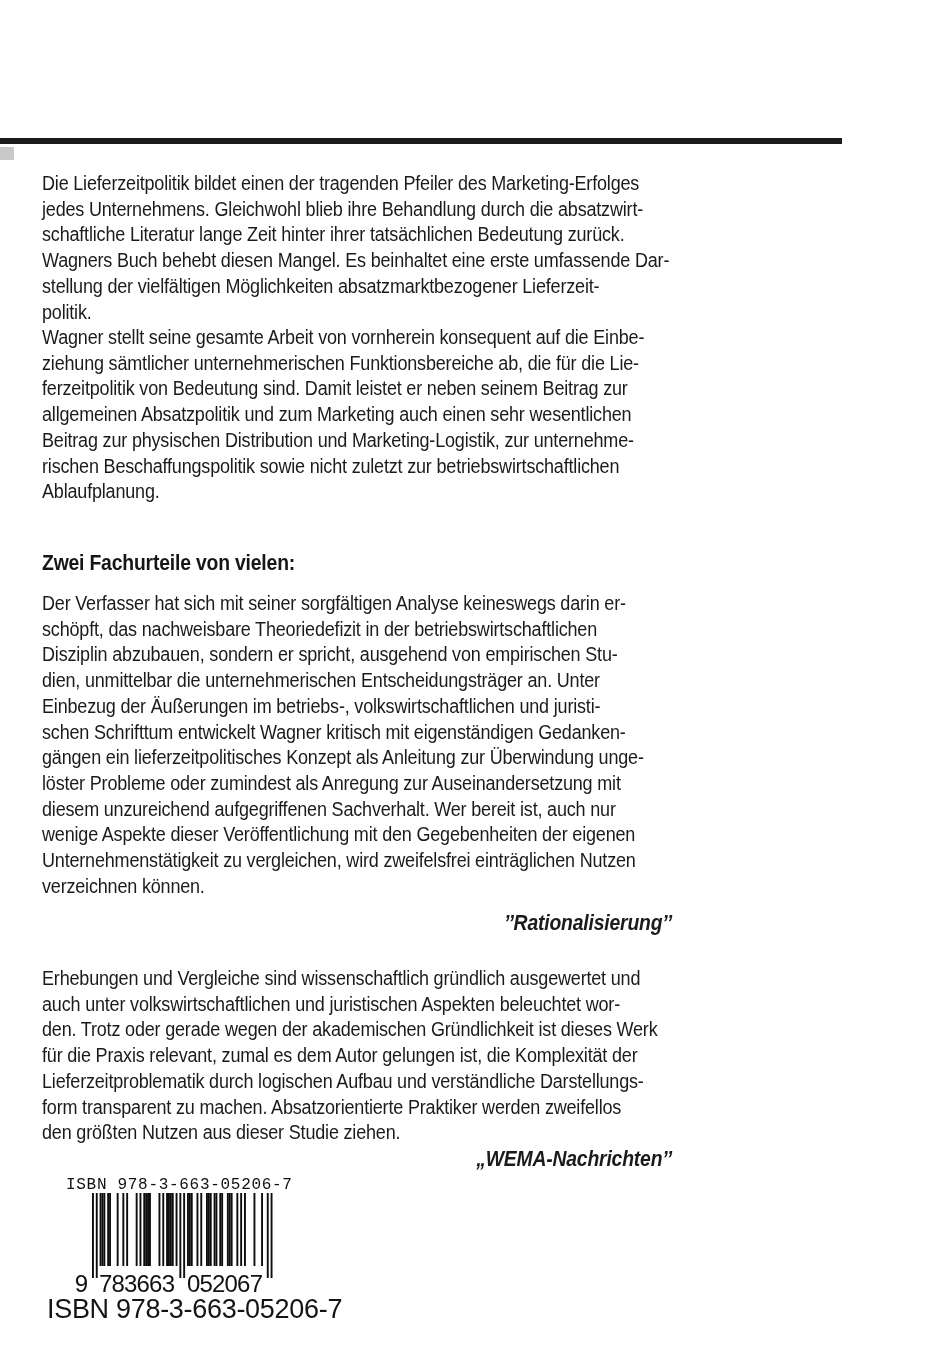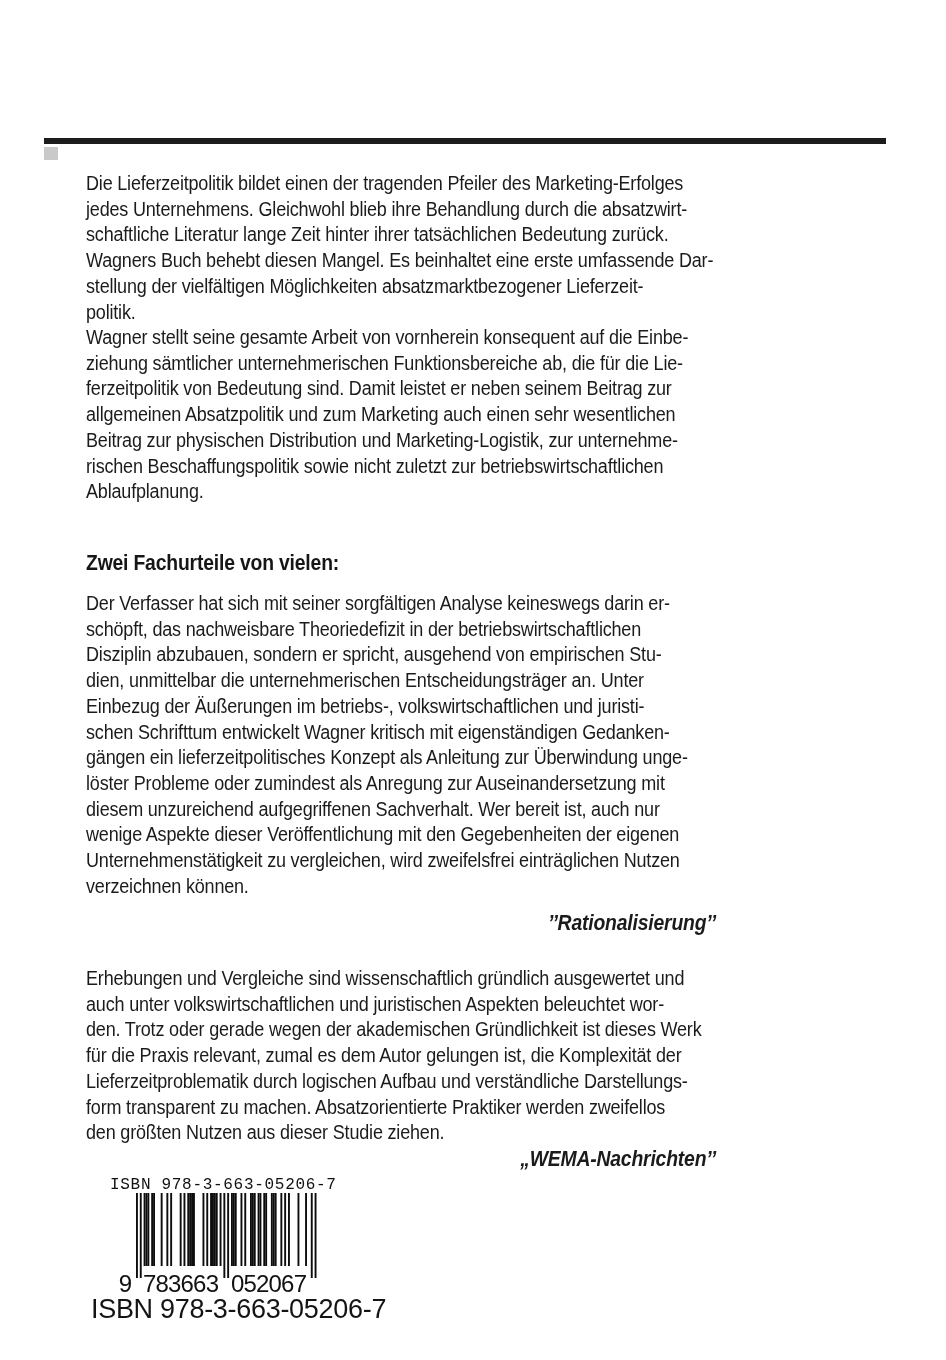--- a/index.html
+++ b/index.html
@@ -3,21 +3,20 @@
 <meta charset="utf-8">
 <style>
   html,body { margin:0; padding:0; background:#ffffff; }
   .page {
     position:relative;
     width:842px; height:1360px;
     background:#ffffff;
     overflow:hidden;
     font-family:"Liberation Sans", sans-serif;
     color:#1a1a1a;
-    margin-left:44px;
   }
   .top-rule {
     position:absolute; left:0; top:138px;
     width:946px; height:6px;
     background:#1c1c1c;
   }
   .scan-artifact {
     position:absolute; left:0; top:147px;
     width:14px; height:13px;
     background:#c9c9c9;

